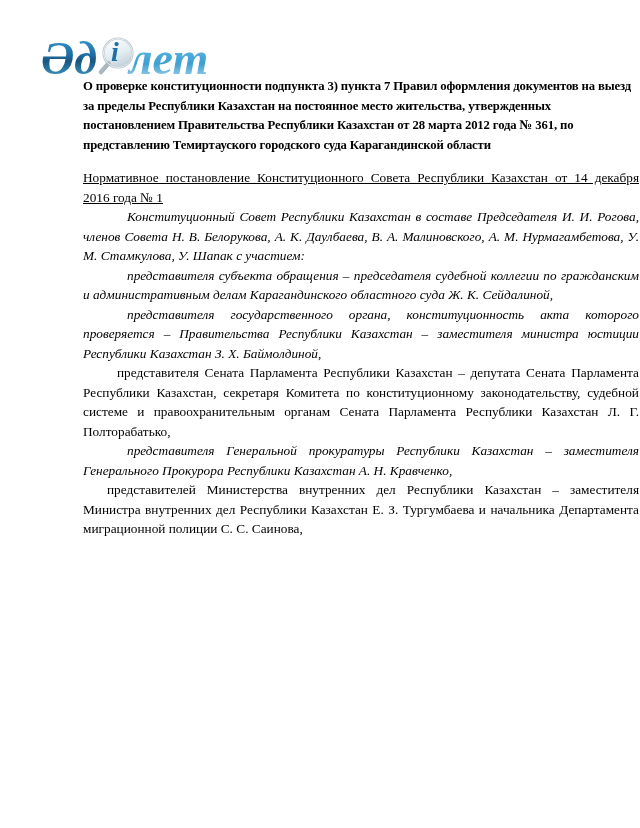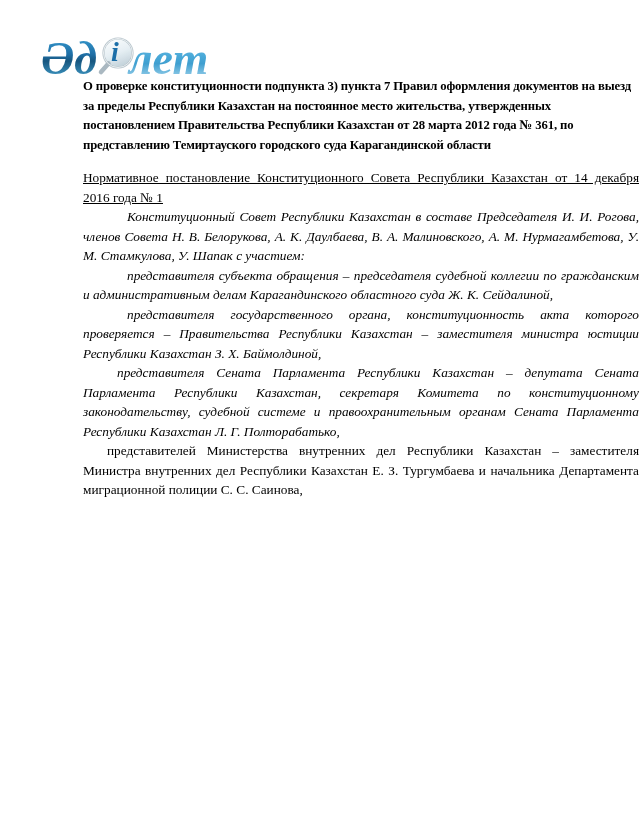--- a/index.html
+++ b/index.html
@@ -63,21 +63,20 @@
     margin: 0;
     font-size: 13.3px;
     line-height: 19.5px;
     text-align: justify;
     text-justify: inter-word;
     hyphens: none;
   }
 
   p.para.indent {
     text-indent: 34px;
-    font-style: italic;
   }
   p.para.indent-sm {
     text-indent: 24px;
   }
   p.para.indent-lg {
     text-indent: 44px;
     font-style: italic;
   }
   p.para.noindent {
     text-indent: 0;
@@ -135,19 +134,20 @@
     <p class="para indent-lg">Конституционный Совет Республики Казахстан в составе Председателя И. И. Рогова, членов Совета Н. В. Белорукова, А. К. Даулбаева, В. А. Малиновского, А. М. Нурмагамбетова, У. М. Стамкулова, У. Шапак с участием:</p>
 
     <p class="para indent-lg">представителя субъекта обращения – председателя судебной коллегии по гражданским и административным делам Карагандинского областного суда Ж. К. Сейдалиной,</p>
 
     <p class="para indent-lg">представителя государственного органа, конституционность акта которого проверяется – Правительства Республики Казахстан – заместителя министра юстиции Республики Казахстан З. Х. Баймолдиной,</p>
 
     <p class="para indent">представителя Сената Парламента Республики Казахстан – депутата Сената Парламента Республики Казахстан, секретаря Комитета по конституционному законодательству, судебной системе и правоохранительным органам Сената Парламента Республики Казахстан Л. Г. Полторабатько,</p>
 
 
 
+    <p class="para indent-lg">представителя Генеральной прокуратуры Республики Казахстан – заместителя Генерального Прокурора Республики Казахстан А. Н. Кравченко,</p>
 
 
     <p class="para indent-sm">представителей Министерства внутренних дел Республики Казахстан – заместителя Министра внутренних дел Республики Казахстан Е. З. Тургумбаева и начальника Департамента миграционной полиции С. С. Саинова,</p>
 
 
   </div>
 </div>
 
 </body></html>

